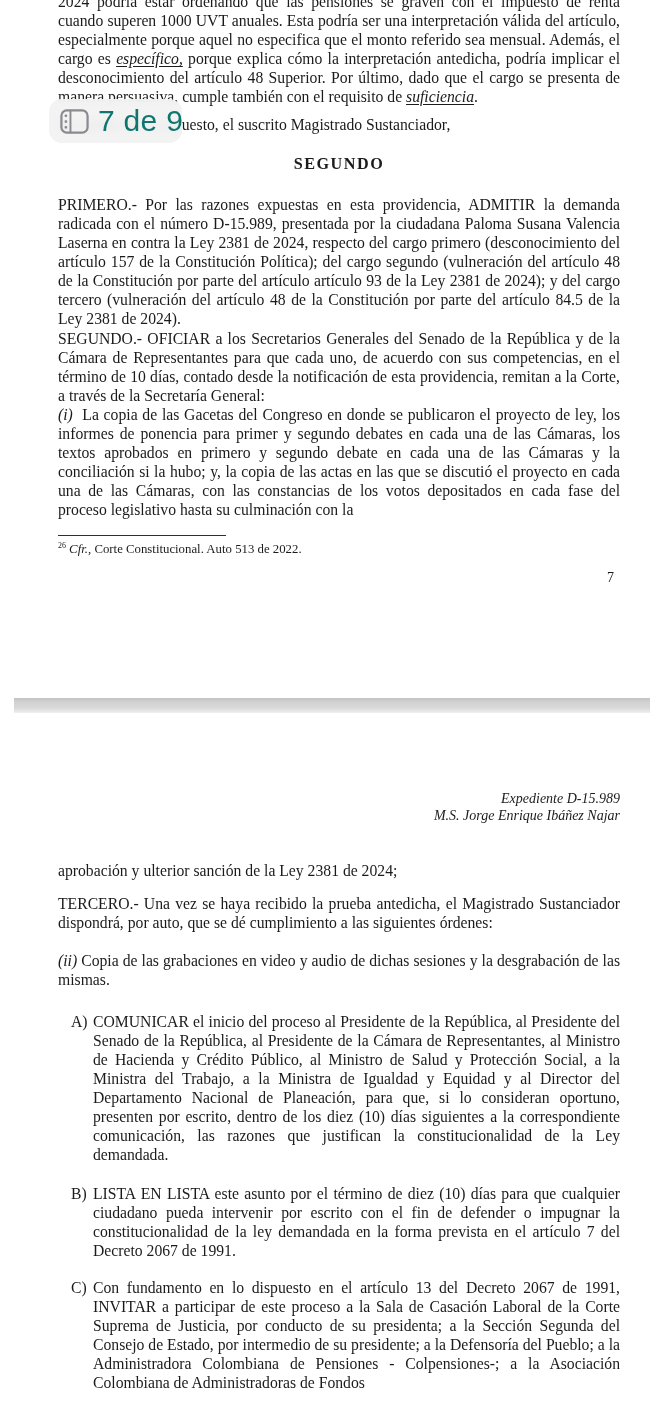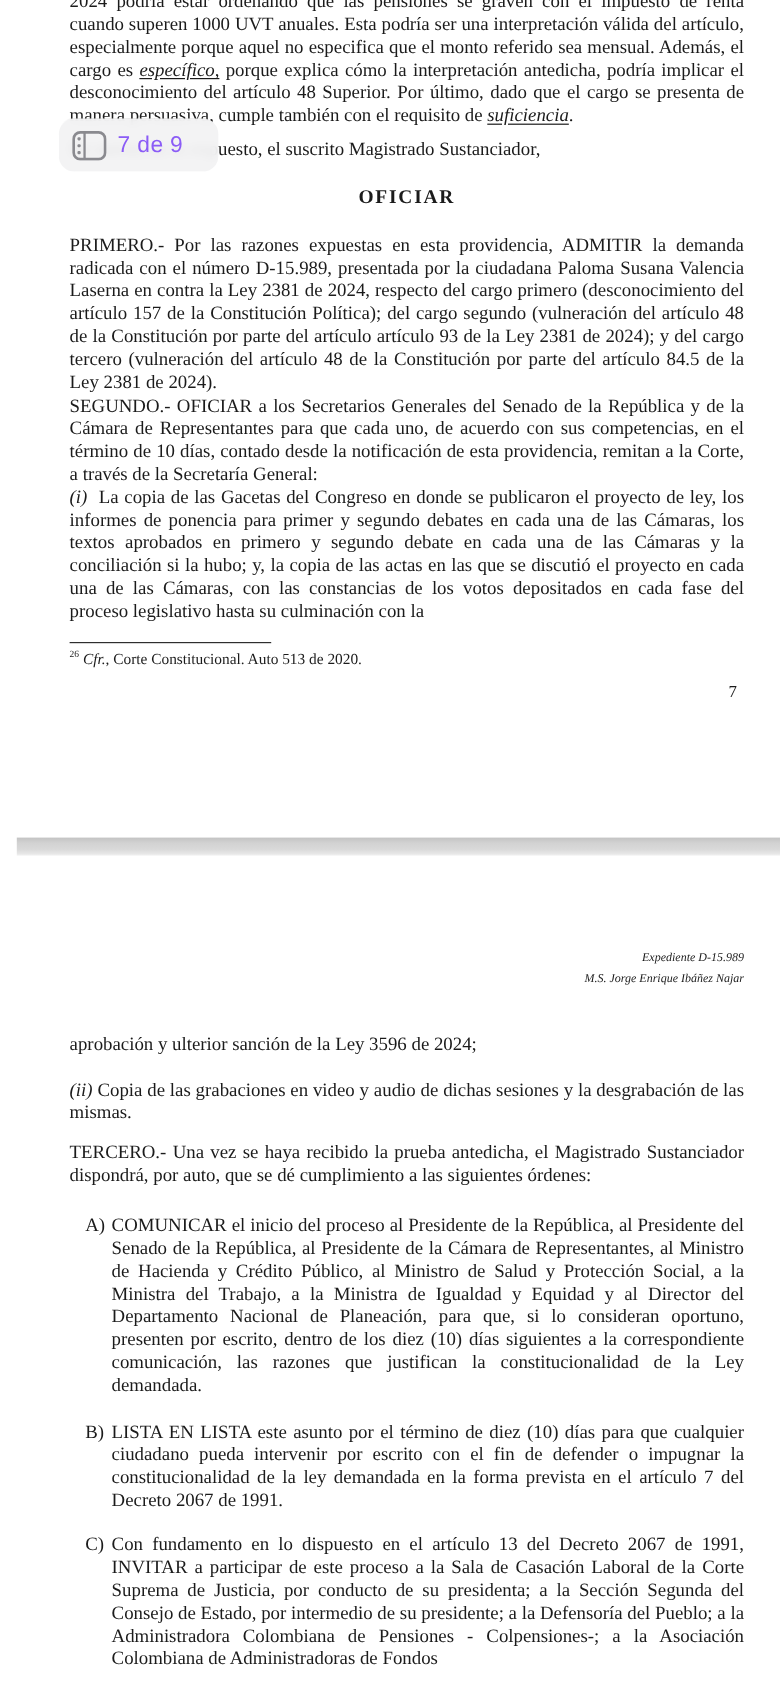--- a/index.html
+++ b/index.html
@@ -39,35 +39,35 @@
   .pill{
     position:absolute;left:35px;top:99px;width:133px;height:44px;
     border-radius:13px;background:rgba(242,242,243,0.92);
     -webkit-backdrop-filter:blur(4px);backdrop-filter:blur(4px);
     display:flex;align-items:center;gap:9px;padding:0 0 0 11px;
     box-sizing:border-box;color:#8a8a8f;cursor:pointer;
   }
   .pill-icon{width:29px;height:25px;flex:none;display:block;}
   .pill-label{
     font-family:"Liberation Sans","DejaVu Sans",sans-serif;
-    font-size:19px;line-height:1;white-space:nowrap;color:#8b5cf6;
+    font-size:30px;line-height:1;white-space:nowrap;color:#0f766e;
     letter-spacing:0.3px;
   }
 
   
   .separator{
     height:15px;width:650px;
     background:linear-gradient(180deg,#c3c3c3 0%,#d2d2d2 30%,#d9d9d9 65%,#e6e6e6 88%,#f1f1f1 100%);
   }
 
   
   .page8{height:692px;overflow:hidden;padding:0 44px;}
   .p8header{
     padding-top:77px;text-align:right;font-style:italic;
-    font-size:10px;line-height:17px;
+    font-size:14px;line-height:17px;
   }
   .p-cont{margin-top:37px;}
   .p-item-ii{margin-top:19px;}
   .p-tercero{margin-top:14px;}
   .order{display:flex;margin-left:13px;}
   .order-a{margin-top:23px;}
   .order-b{margin-top:20px;}
   .order-c{margin-top:18px;}
   .marker{flex:none;width:22px;}
   .obody{flex:1;}
@@ -76,31 +76,31 @@
 <body>
 
 <div class="viewer">
 
   <section class="page page7">
 
     <p class="p just p-top"><span>2024 podría estar ordenando que las pensiones se graven con el impuesto de renta cuando superen 1000 UVT anuales. Esta podría ser una interpretación válida del artículo, especialmente porque aquel no especifica que el monto referido sea mensual. Además, el cargo es </span><span class="i u">específico,</span><span> porque explica cómo la interpretación antedicha, podría implicar el desconocimiento del artículo 48 Superior. Por último, dado que el cargo se presenta de manera persuasiva, cumple también con el requisito de </span><span class="i u">suficiencia</span><span>.</span></p>
 
     <p class="p p-merito">En mérito de lo expuesto, el suscrito Magistrado Sustanciador,</p>
 
-    <h2 class="resuelve">OFICIAR</h2>
+    <h2 class="resuelve">SEGUNDO</h2>
 
     <p class="p just p-primero"><span class="b">PRIMERO.- </span><span>Por las razones expuestas en esta providencia, </span><span class="b">ADMITIR</span><span> la demanda radicada con el número D-15.989, presentada por la ciudadana Paloma Susana Valencia Laserna en contra la Ley 2381 de 2024, respecto del cargo primero (desconocimiento del artículo 157 de la Constitución Política); del cargo segundo (vulneración del artículo 48 de la Constitución por parte del artículo artículo 93 de la Ley 2381 de 2024); y del cargo tercero (vulneración del artículo 48 de la Constitución por parte del artículo 84.5 de la Ley 2381 de 2024).</span></p>
 
     <p class="p just p-segundo"><span class="b">SEGUNDO.- OFICIAR</span><span> a los Secretarios Generales del Senado de la República y de la Cámara de Representantes para que cada uno, de acuerdo con sus competencias, en el término de 10 días, contado desde la notificación de esta providencia, remitan a la Corte, a través de la Secretaría General:</span></p>
 
     <p class="p just p-item-i"><span class="b i">(i)</span><span>&nbsp; La copia de las Gacetas del Congreso en donde se publicaron el proyecto de ley, los informes de ponencia para primer y segundo debates en cada una de las Cámaras, los textos aprobados en primero y segundo debate en cada una de las Cámaras y la conciliación si la hubo; y, la copia de las actas en las que se discutió el proyecto en cada una de las Cámaras, con las constancias de los votos depositados en cada fase del proceso legislativo hasta su culminación con la</span></p>
 
     <div class="fn-rule"></div>
 
-    <p class="footnote"><span class="sup">26</span><span class="i"> Cfr.</span><span>, Corte Constitucional. Auto 513 de 2020.</span></p>
+    <p class="footnote"><span class="sup">26</span><span class="i"> Cfr.</span><span>, Corte Constitucional. Auto 513 de 2022.</span></p>
 
     <div class="pagenum">7</div>
 
     <div class="pill">
       <svg class="pill-icon" viewBox="0 0 30 26" xmlns="http://www.w3.org/2000/svg">
         <rect x="1.4" y="1.4" width="27.2" height="23.2" rx="5.6" fill="none" stroke="currentColor" stroke-width="2.3"></rect>
         <line x1="10.8" y1="1.6" x2="10.8" y2="24.4" stroke="currentColor" stroke-width="2"></line>
         <rect x="4.7" y="5.6" width="2.7" height="2.7" rx="0.9" fill="currentColor"></rect>
         <rect x="4.7" y="11.6" width="2.7" height="2.7" rx="0.9" fill="currentColor"></rect>
         <rect x="4.7" y="17.6" width="2.7" height="2.7" rx="0.9" fill="currentColor"></rect>
@@ -111,25 +111,25 @@
 
   <div class="separator"></div>
 
   <section class="page page8">
 
     <div class="p8header">
       <div>Expediente D-15.989</div>
       <div>M.S. Jorge Enrique Ibáñez Najar</div>
     </div>
 
-    <p class="p p-cont">aprobación y ulterior sanción de la Ley 3596 de 2024;</p>
+    <p class="p p-cont">aprobación y ulterior sanción de la Ley 2381 de 2024;</p>
+
+    <p class="p just p-tercero"><span class="b">TERCERO.- </span><span>Una vez se haya recibido la prueba antedicha, el Magistrado Sustanciador dispondrá, por auto, que se dé cumplimiento a las siguientes órdenes:</span></p>
 
     <p class="p just p-item-ii"><span class="b i">(ii)</span><span>&nbsp;Copia de las grabaciones en video y audio de dichas sesiones y la desgrabación de las mismas.</span></p>
-
-    <p class="p just p-tercero"><span class="b">TERCERO.- </span><span>Una vez se haya recibido la prueba antedicha, el Magistrado Sustanciador dispondrá, por auto, que se dé cumplimiento a las siguientes órdenes:</span></p>
 
     <div class="order order-a">
       <span class="marker"><span class="b">A)</span></span>
       <div class="obody just"><span class="b">COMUNICAR</span><span> el inicio del proceso al Presidente de la República, al Presidente del Senado de la República, al Presidente de la Cámara de Representantes, al Ministro de Hacienda y Crédito Público, al Ministro de Salud y Protección Social, a la Ministra del Trabajo, a la Ministra de Igualdad y Equidad y al Director del Departamento Nacional de Planeación, para que, si lo consideran oportuno, presenten por escrito, dentro de los diez (10) días siguientes a la correspondiente comunicación, las razones que justifican la constitucionalidad de la Ley demandada.</span></div>
     </div>
 
     <div class="order order-b">
       <span class="marker"><span class="b">B)</span></span>
       <div class="obody just"><span class="b">LISTA EN LISTA</span><span> este asunto por el término de diez (10) días para que cualquier ciudadano pueda intervenir por escrito con el fin de defender o impugnar la constitucionalidad de la ley demandada en la forma prevista en el artículo 7 del Decreto 2067 de 1991.</span></div>
     </div>

